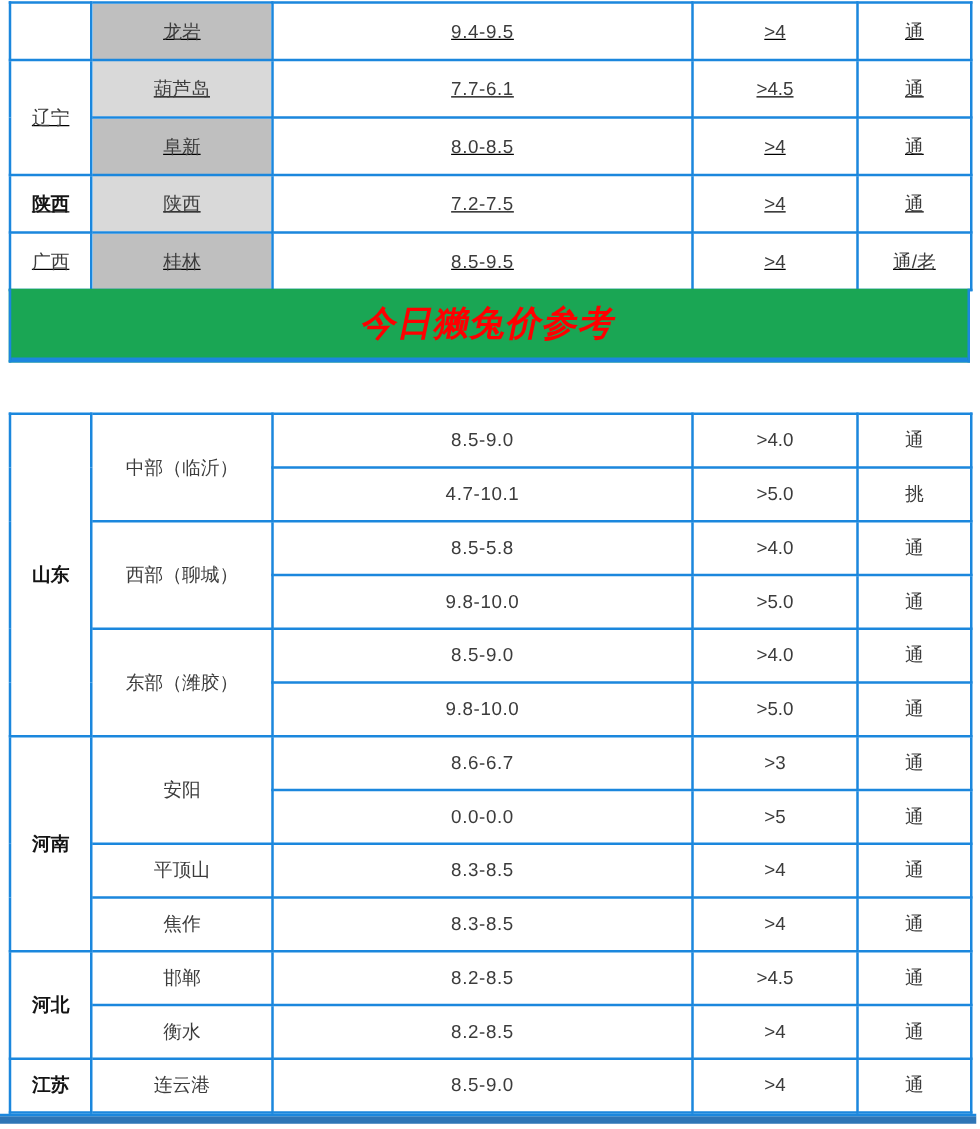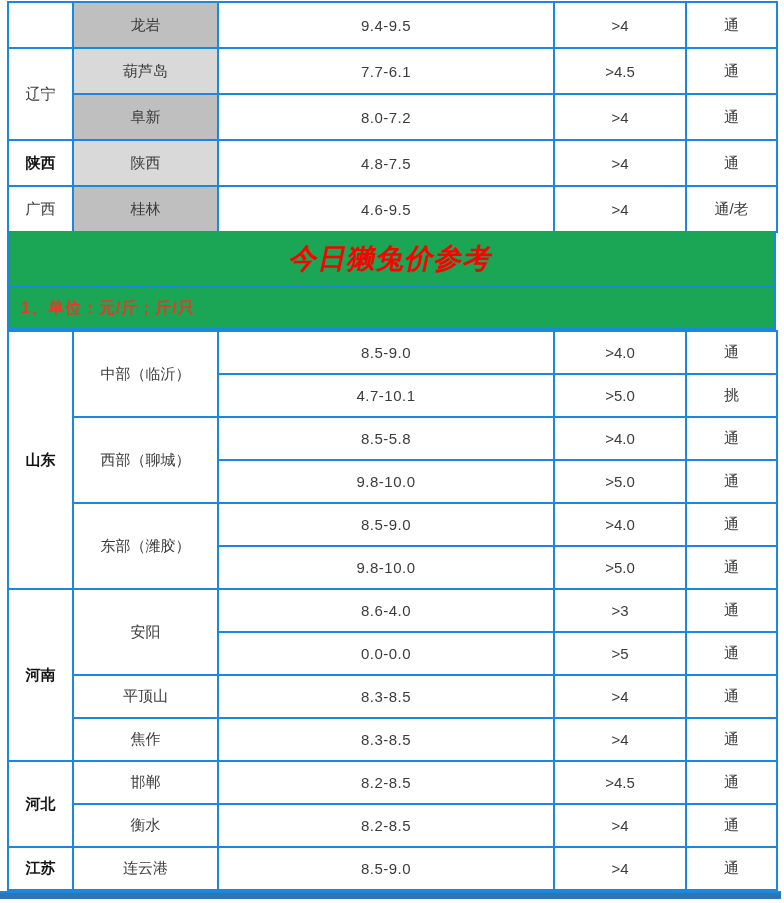--- a/index.html
+++ b/index.html
@@ -21,21 +21,21 @@
   table.grid{
     position:absolute;left:7px;border-collapse:collapse;table-layout:fixed;
     width:769px;
   }
   table.grid td{
     border:2px solid var(--blue);
     text-align:center;vertical-align:middle;
     color:var(--txt);font-size:15px;overflow:hidden;
     padding:0;
   }
-  #top-table{top:1px;}
+  #top-table{top:1px;text-decoration:underline;}
   #top-table tr{height:46px;}
   #bottom-table{top:330px;}
   #bottom-table tr{height:43px;}
   td.price{font-size:16px;letter-spacing:.5px;}
   td.prov{font-size:15px;color:#4f4f4f;}
   td.prov.bold{font-weight:bold;color:#141414;}
   td.prov-empty{border-top:none;}
   td.shade-dark{background:var(--shade-dark);}
   td.shade-light{background:var(--shade-light);}
   #green-band{
@@ -86,47 +86,44 @@
   </tr>
   <tr>
     <td class="prov" rowspan="2">辽宁</td>
     <td class="city shade-light">葫芦岛</td>
     <td class="price">7.7-6.1</td>
     <td class="weight">&gt;4.5</td>
     <td class="grade">通</td>
   </tr>
   <tr>
     <td class="city shade-dark">阜新</td>
-    <td class="price">8.0-7.2</td>
+    <td class="price">8.0-8.5</td>
     <td class="weight">&gt;4</td>
     <td class="grade">通</td>
   </tr>
   <tr>
     <td class="prov bold">陕西</td>
     <td class="city shade-light">陕西</td>
-    <td class="price">4.8-7.5</td>
+    <td class="price">7.2-7.5</td>
     <td class="weight">&gt;4</td>
     <td class="grade">通</td>
   </tr>
   <tr>
     <td class="prov">广西</td>
     <td class="city shade-dark">桂林</td>
-    <td class="price">4.6-9.5</td>
+    <td class="price">8.5-9.5</td>
     <td class="weight">&gt;4</td>
     <td class="grade">通/老</td>
   </tr>
 </tbody>
   </table>
 
 <div id="green-band">
   <div class="band-title">
     <span>今日獭兔价参考</span>
-  </div>
-  <div class="band-note">
-    <span>1、单位：元/斤；斤/只</span>
   </div>
 </div>
 
 <table class="grid" id="bottom-table">
   <colgroup>
     <col style="width:65px">
       <col style="width:145px">
       <col style="width:336px">
     <col style="width:132px">
       <col style="width:91px">
@@ -162,21 +159,21 @@
     <td class="grade">通</td>
   </tr>
   <tr>
     <td class="price">9.8-10.0</td>
     <td class="weight">&gt;5.0</td>
     <td class="grade">通</td>
   </tr>
   <tr>
     <td class="prov bold" rowspan="4">河南</td>
     <td class="city" rowspan="2">安阳</td>
-    <td class="price">8.6-4.0</td>
+    <td class="price">8.6-6.7</td>
     <td class="weight">&gt;3</td>
     <td class="grade">通</td>
   </tr>
   <tr>
     <td class="price">0.0-0.0</td>
     <td class="weight">&gt;5</td>
     <td class="grade">通</td>
   </tr>
   <tr>
     <td class="city">平顶山</td>

